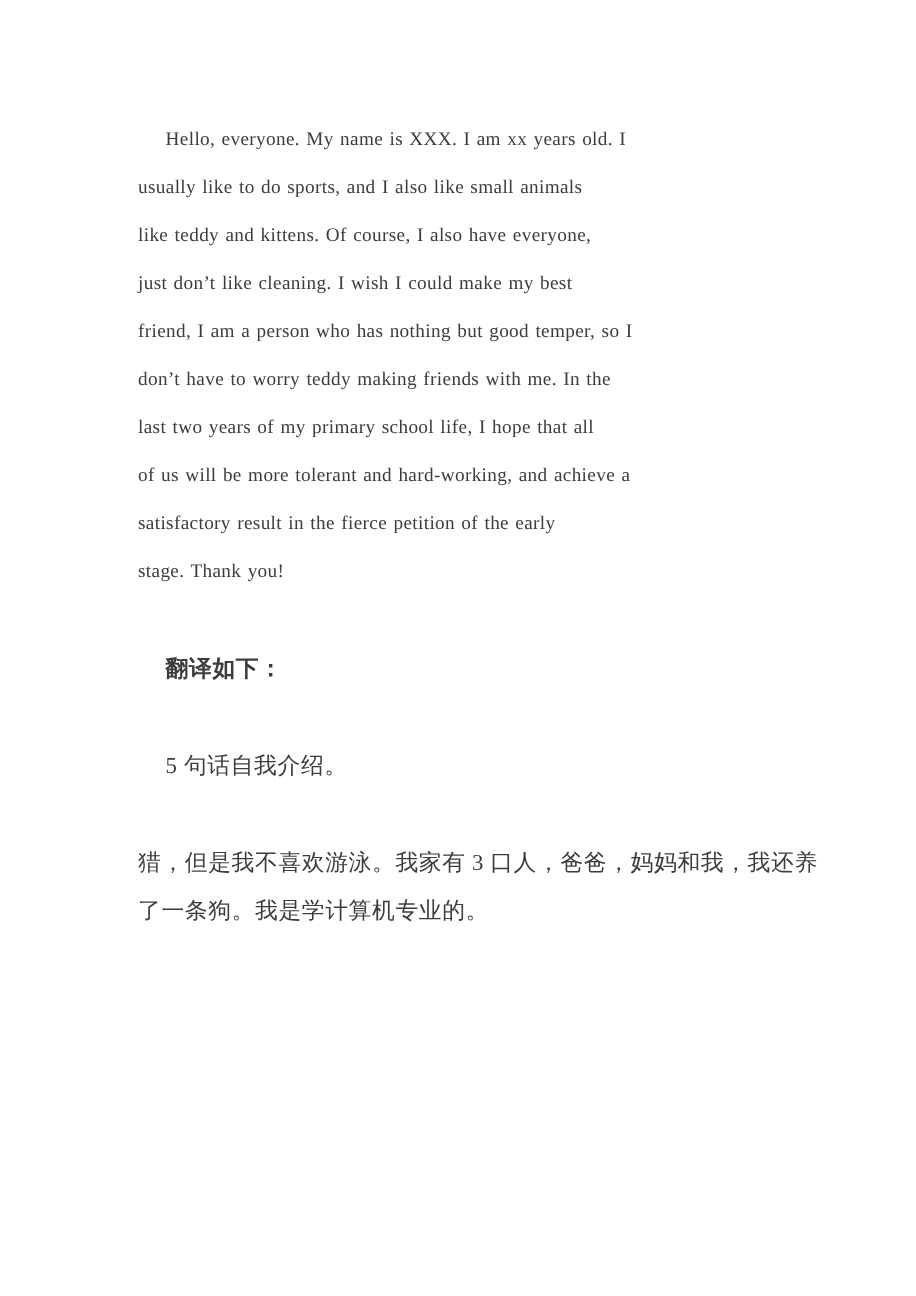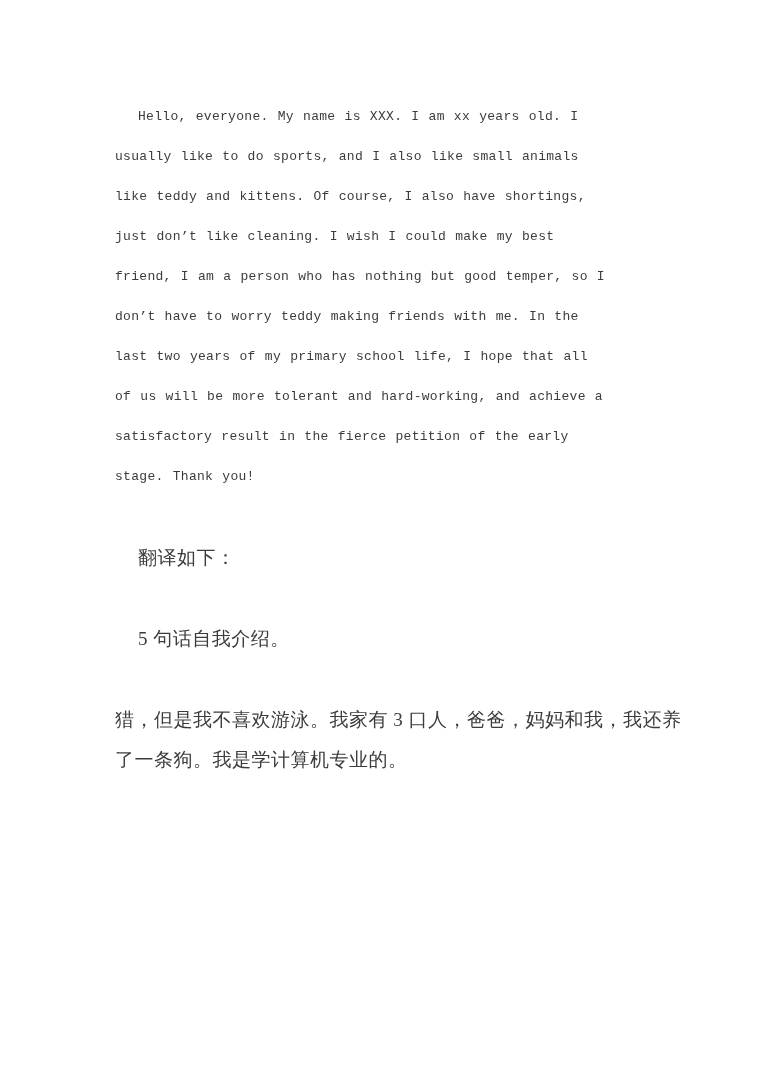--- a/index.html
+++ b/index.html
@@ -20,52 +20,52 @@
     margin: 0;
     padding: 0;
   }
   .line {
     display: block;
     white-space: pre;
     line-height: 40px;
     color: #3c3c3c;
   }
   .en .line {
-    font-family: Liberation Mono, monospace;
-    font-size: 13px;
+    font-family: Liberation Serif, serif;
+    font-size: 16px;
     word-spacing: 1px;
     letter-spacing: 0.3px;
   }
   .cn .line {
     font-family: "Liberation Serif", "DejaVu Serif", serif;
     font-size: 19px;
     letter-spacing: 0.5px;
   }
   .indent {
     padding-left: 23px;
   }
   .gap-block {
     margin-top: 41px;
   }
   .gap-block-lg {
     margin-top: 42px;
   }
   .bold .line {
-    font-weight: 400;
+    font-weight: 700;
   }
 </style>
 </head>
 <body>
 
 <div class="page">
 
   <div class="para en">
     <span class="line indent">Hello, everyone. My name is XXX. I am xx years old. I</span>
     <span class="line">usually like to do sports, and I also like small animals</span>
-    <span class="line">like teddy and kittens. Of course, I also have shortings,</span>
+    <span class="line">like teddy and kittens. Of course, I also have everyone,</span>
     <span class="line">just don’t like cleaning. I wish I could make my best</span>
     <span class="line">friend, I am a person who has nothing but good temper, so I</span>
     <span class="line">don’t have to worry teddy making friends with me. In the</span>
     <span class="line">last two years of my primary school life, I hope that all</span>
     <span class="line">of us will be more tolerant and hard-working, and achieve a</span>
     <span class="line">satisfactory result in the fierce petition of the early</span>
     <span class="line">stage. Thank you!</span>
   </div>
 
   <div class="para cn bold gap-block">

